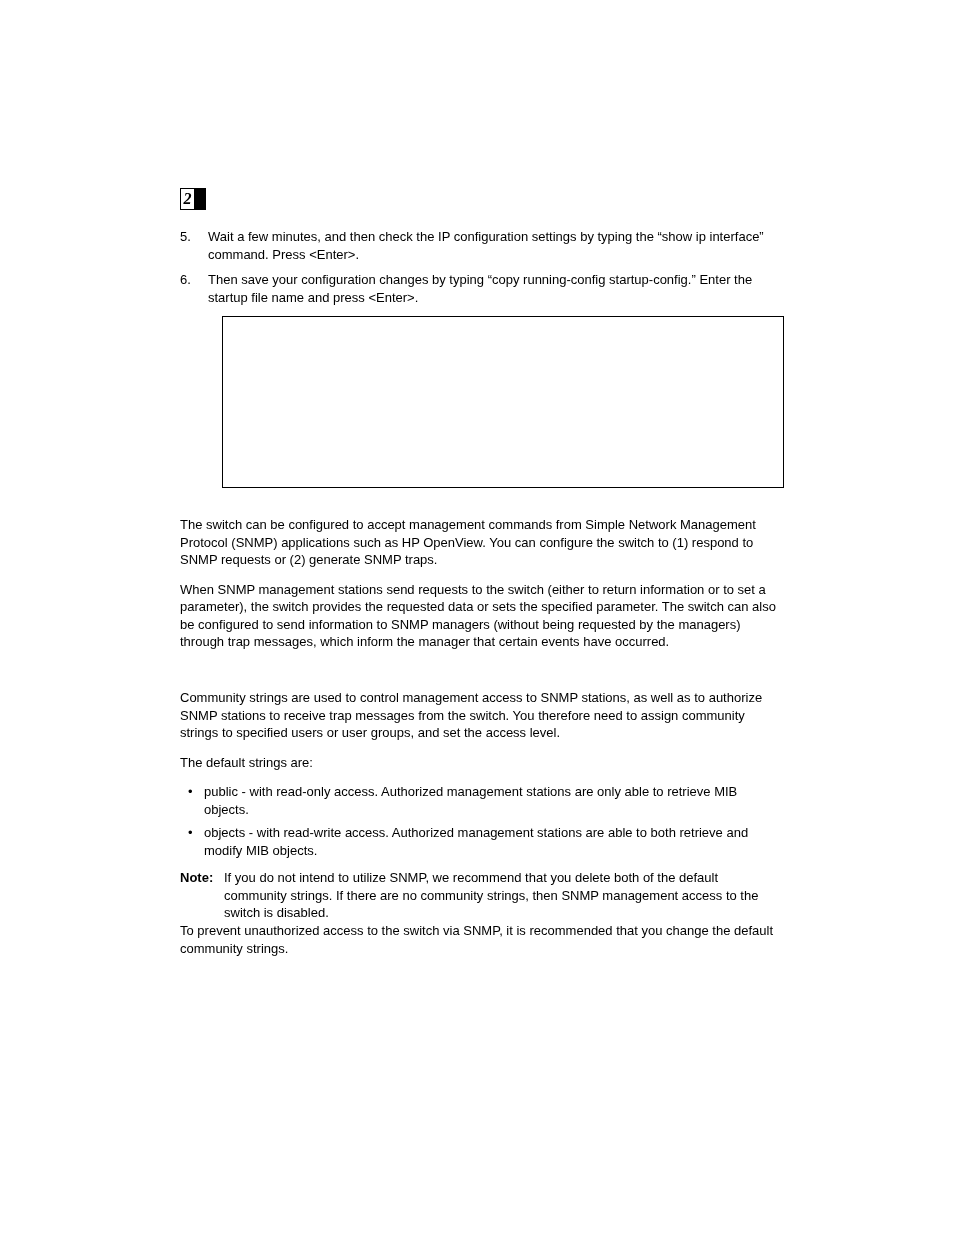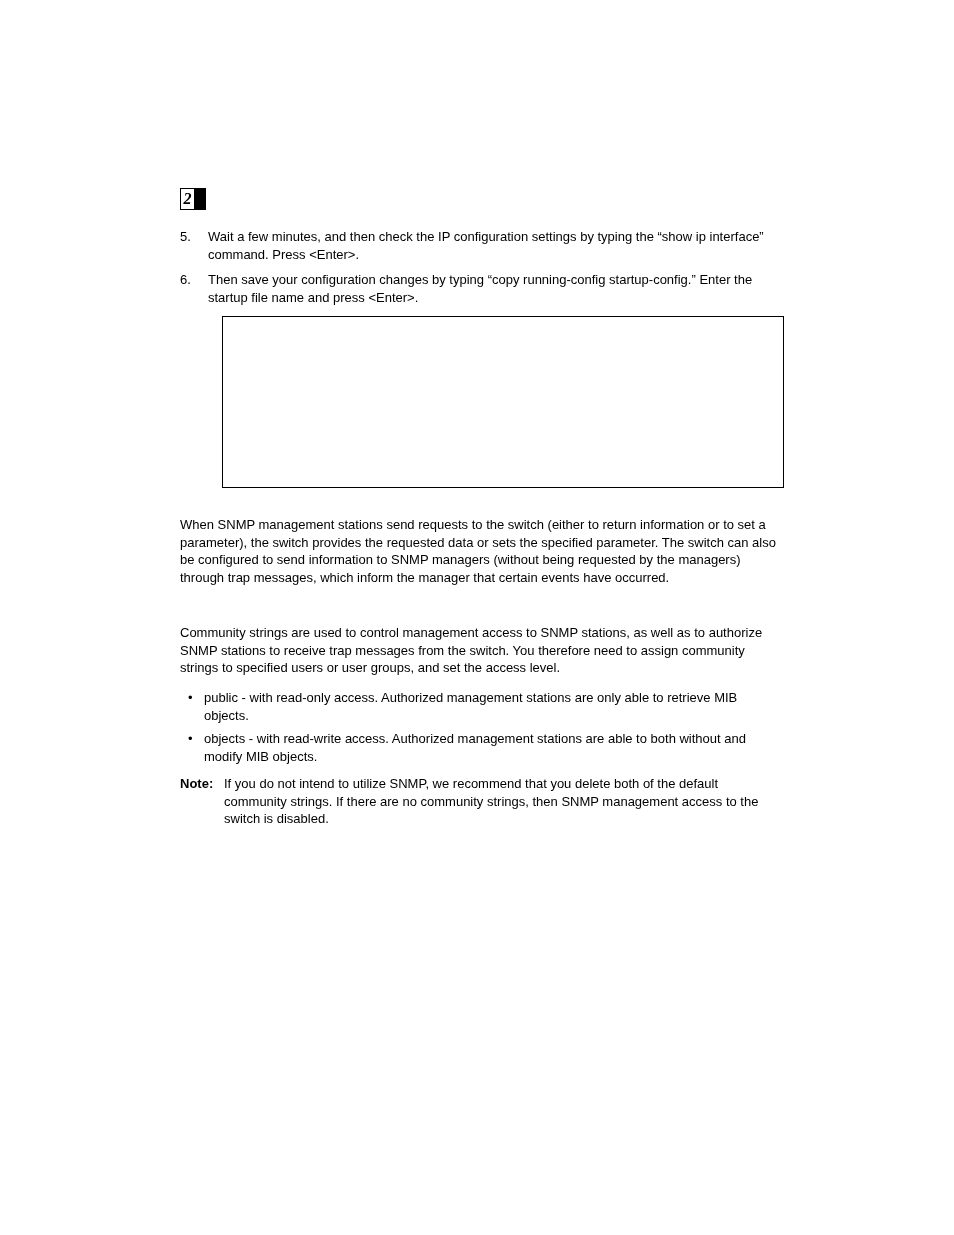--- a/index.html
+++ b/index.html
@@ -107,41 +107,44 @@
         <span class="txt">Wait a few minutes, and then check the IP configuration settings by typing the “show ip interface” command. Press &lt;Enter&gt;.</span>
       </li>
       <li>
         <span class="num">6.</span>
         <span class="txt">Then save your configuration changes by typing “copy running-config startup-config.” Enter the startup file name and press &lt;Enter&gt;.</span>
       </li>
     </ol>
 
     <div class="code-box"></div>
 
+    <p class="para">The switch can be configured to accept management commands from Simple Network Management Protocol (SNMP) applications such as HP OpenView. You can configure the switch to (1) respond to SNMP requests or (2) generate SNMP traps.</p>
     <p class="para">When SNMP management stations send requests to the switch (either to return information or to set a parameter), the switch provides the requested data or sets the specified parameter. The switch can also be configured to send information to SNMP managers (without being requested by the managers) through trap messages, which inform the manager that certain events have occurred.</p>
 
     <div class="spacer-medium"></div>
 
     <p class="para">Community strings are used to control management access to SNMP stations, as well as to authorize SNMP stations to receive trap messages from the switch. You therefore need to assign community strings to specified users or user groups, and set the access level.</p>
+    <p class="para">The default strings are:</p>
 
     <ul class="default-list">
       <li>
         <span class="bullet">•</span>
         <span class="txt">
           <b>public</b><span> - with read-only access. Authorized management stations are only able to retrieve MIB objects.</span>
         </span>
       </li>
       <li>
         <span class="bullet">•</span>
         <span class="txt">
-          <b>objects</b><span> - with read-write access. Authorized management stations are able to both without and modify MIB objects.</span>
+          <b>objects</b><span> - with read-write access. Authorized management stations are able to both retrieve and modify MIB objects.</span>
         </span>
       </li>
     </ul>
 
     <div class="note-row">
       <span class="note-label">Note:</span>
       <span class="note-body">If you do not intend to utilize SNMP, we recommend that you delete both of the default community strings. If there are no community strings, then SNMP management access to the switch is disabled.</span>
     </div>
 
+    <p class="para">To prevent unauthorized access to the switch via SNMP, it is recommended that you change the default community strings.</p>
 
   </div>
 </div>
 
 </body></html>

